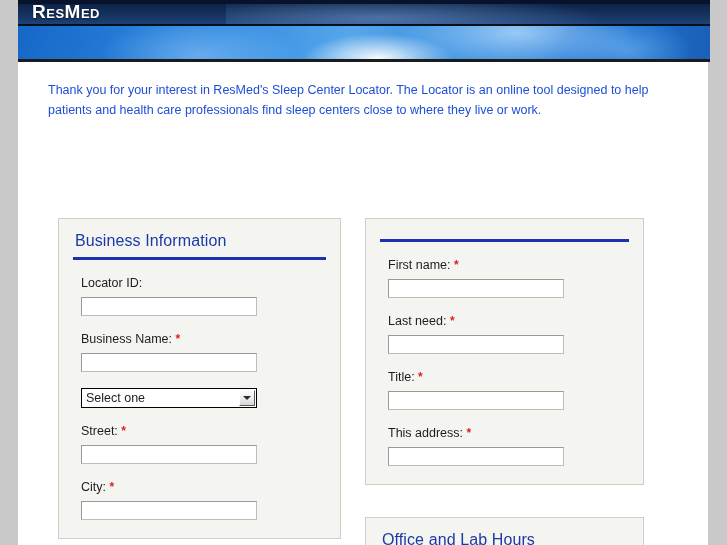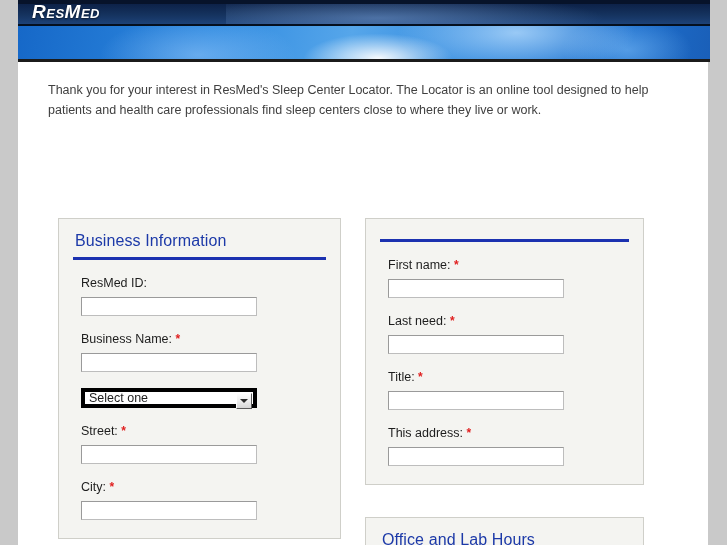--- a/index.html
+++ b/index.html
@@ -69,41 +69,40 @@
     position: absolute; left: 0; bottom: 0;
     width: 100%; height: 3px;
     background: #1b1b1b;
   }
   .logo {
     position: absolute;
     left: 14px; top: 1px;
     z-index: 5;
     color: #ffffff;
     font-family: "Liberation Sans", sans-serif;
-    font-style: italic;
     font-weight: bold;
     font-size: 19px;
     letter-spacing: 0.5px;
     font-variant: small-caps;
     text-shadow: 0 1px 2px rgba(0,0,0,.65);
     line-height: 22px;
     white-space: nowrap;
   }
 
   
   .intro {
     position: absolute;
     left: 48px; top: 80px;
     width: 620px;
   }
   .intro p {
     margin: 0 0 22px 0;
     font-size: 12.5px;
     line-height: 20px;
-    color: #404040;
+    color: #1d4ed8;
   }
 
   
   .col-left {
     position: absolute;
     left: 58px; top: 218px;
     width: 283px;
   }
   .col-right {
     position: absolute;
@@ -158,21 +157,21 @@
     font-size: 12px;
     padding: 0 3px;
     color: #1d1d1d;
   }
 
   .select-wrap {
     position: relative;
     width: 176px;
     height: 20px;
     background: #ffffff;
-    border: 4px solid #000000;
+    border: 1px solid #000000;
     display: flex;
     align-items: center;
   }
   .select-value {
     font-size: 12.5px;
     color: #1d1d1d;
     padding-left: 4px;
     line-height: 18px;
   }
   .select-arrow {
@@ -216,21 +215,21 @@
     <p>Thank you for your interest in ResMed's Sleep Center Locator. The Locator is an online tool designed to help patients and health care professionals find sleep centers close to where they live or work.</p>
   </div>
 
   <div class="col-left">
     <div class="panel">
       <div class="panel-title">Business Information</div>
       <div class="panel-rule"></div>
 
       <div class="field">
         <div class="field-label">
-          <span>ResMed ID:</span>
+          <span>Locator ID:</span>
         </div>
         <input class="text-input" type="text" value="" style="">
       </div>
 
       <div class="field">
         <div class="field-label">
           <span>Business Name:</span>
           <span class="req">*</span>
         </div>
         <input class="text-input" type="text" value="" style="">

